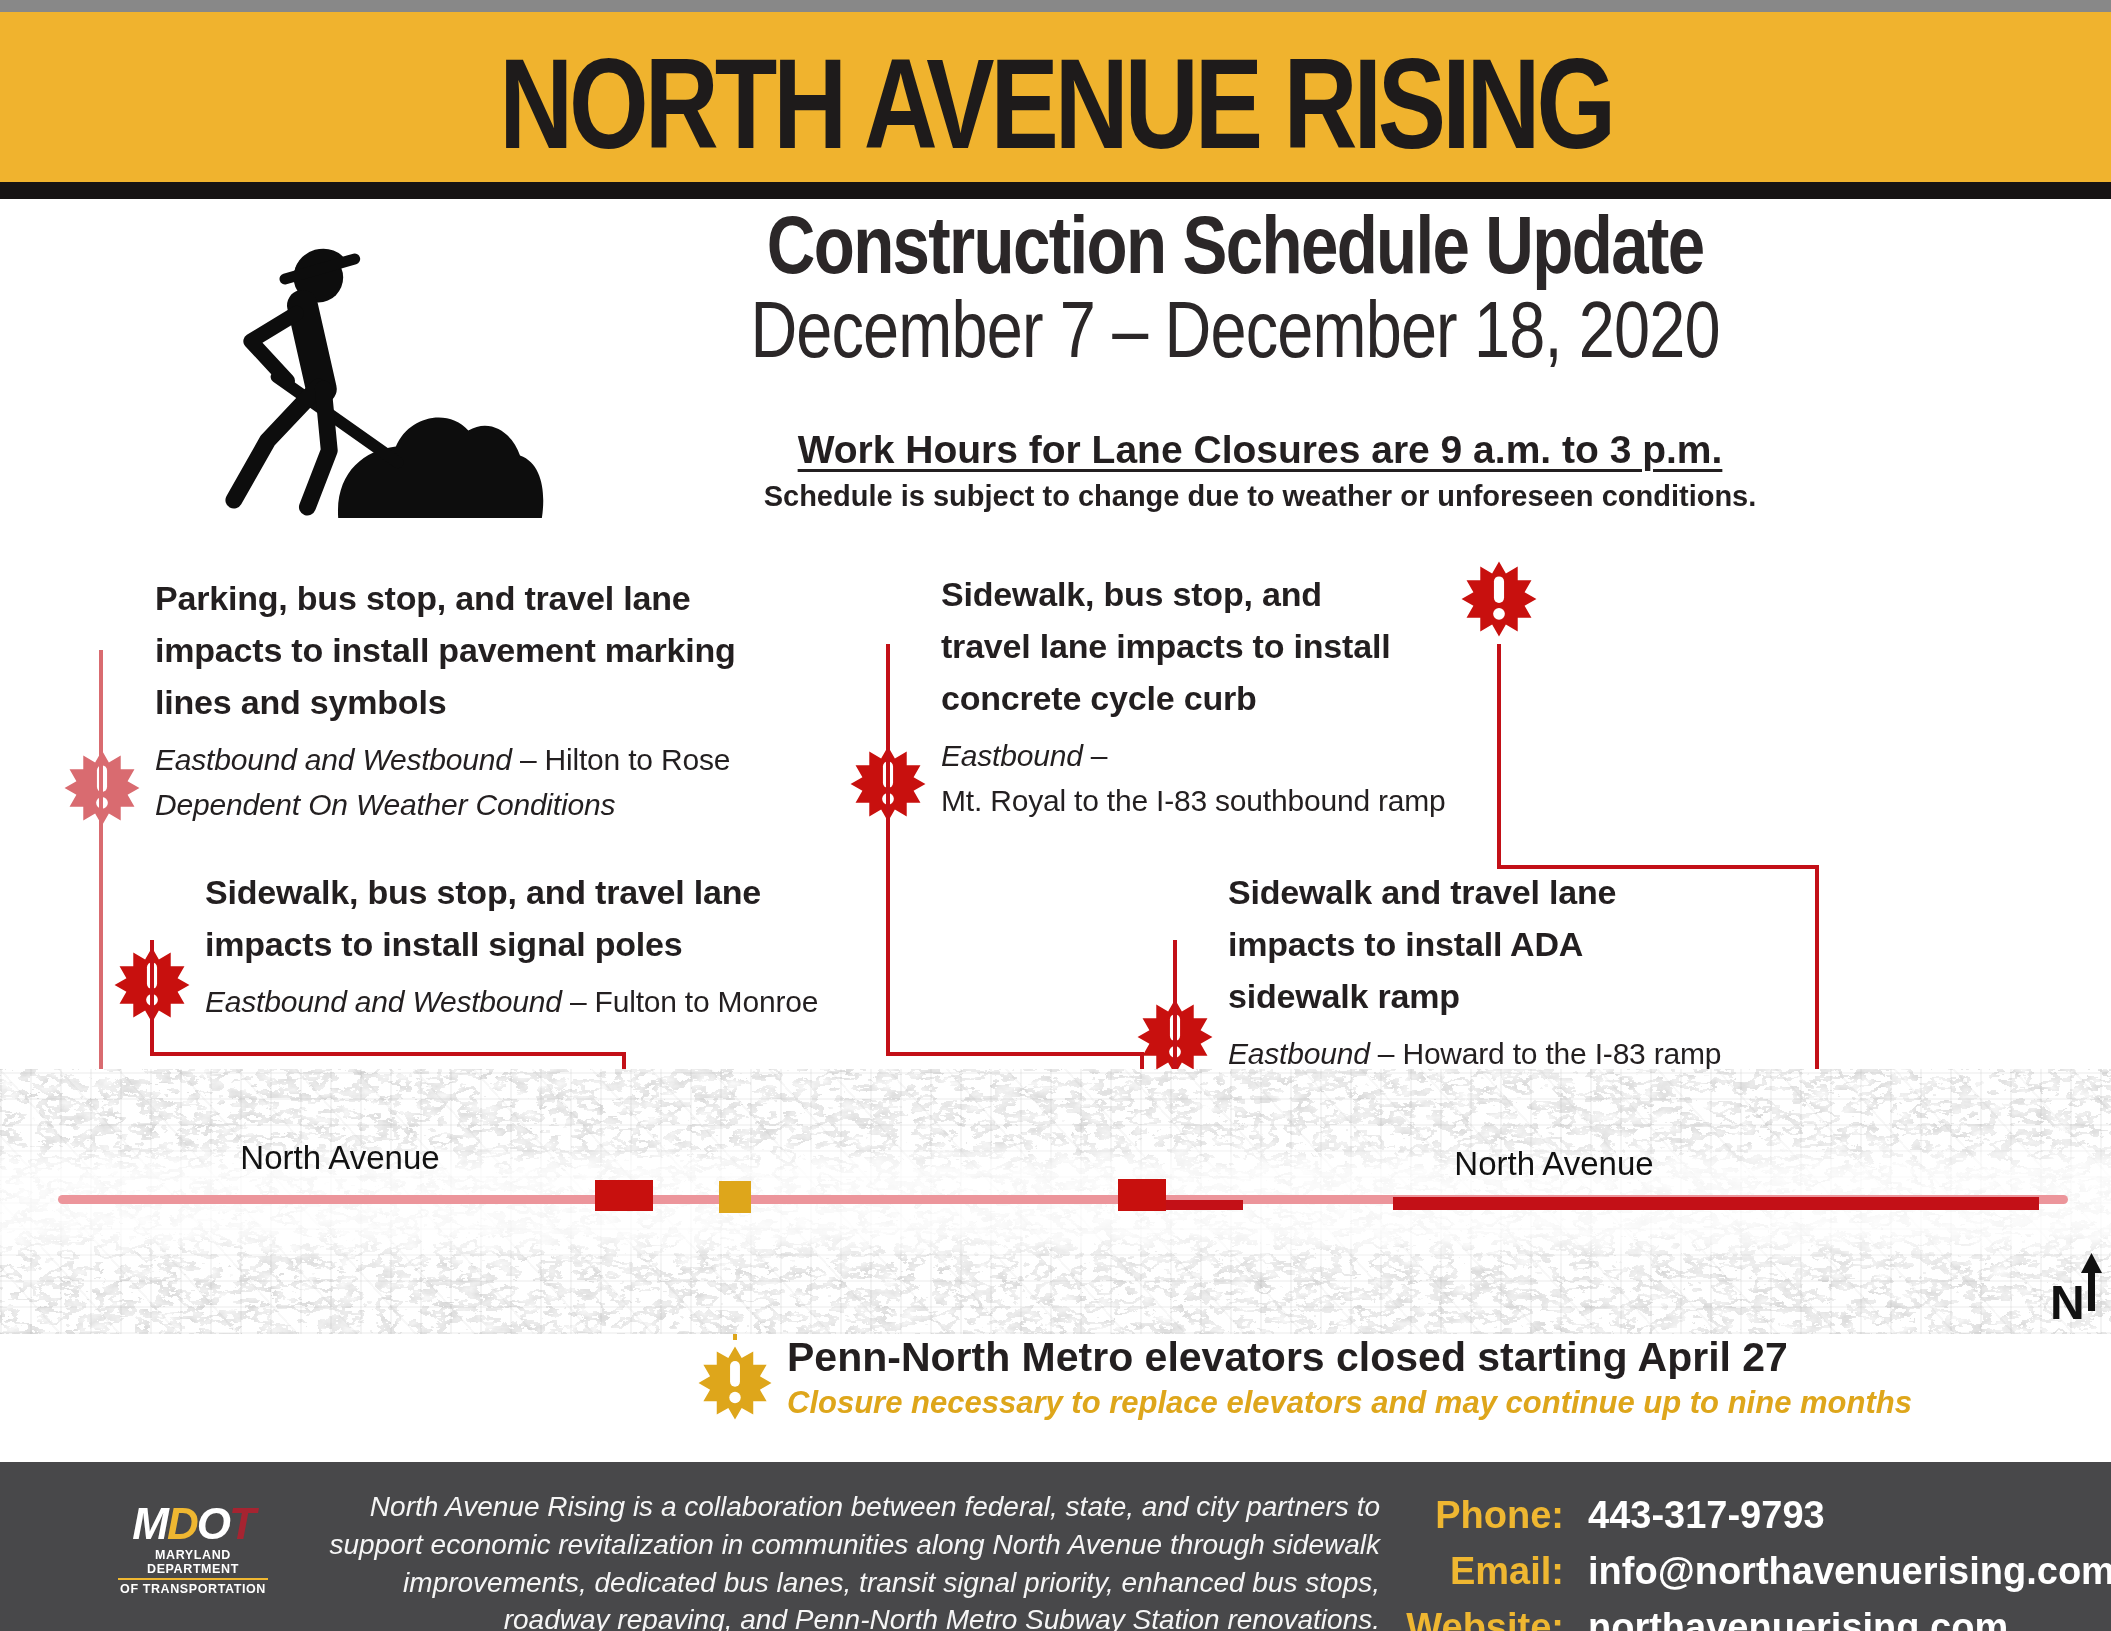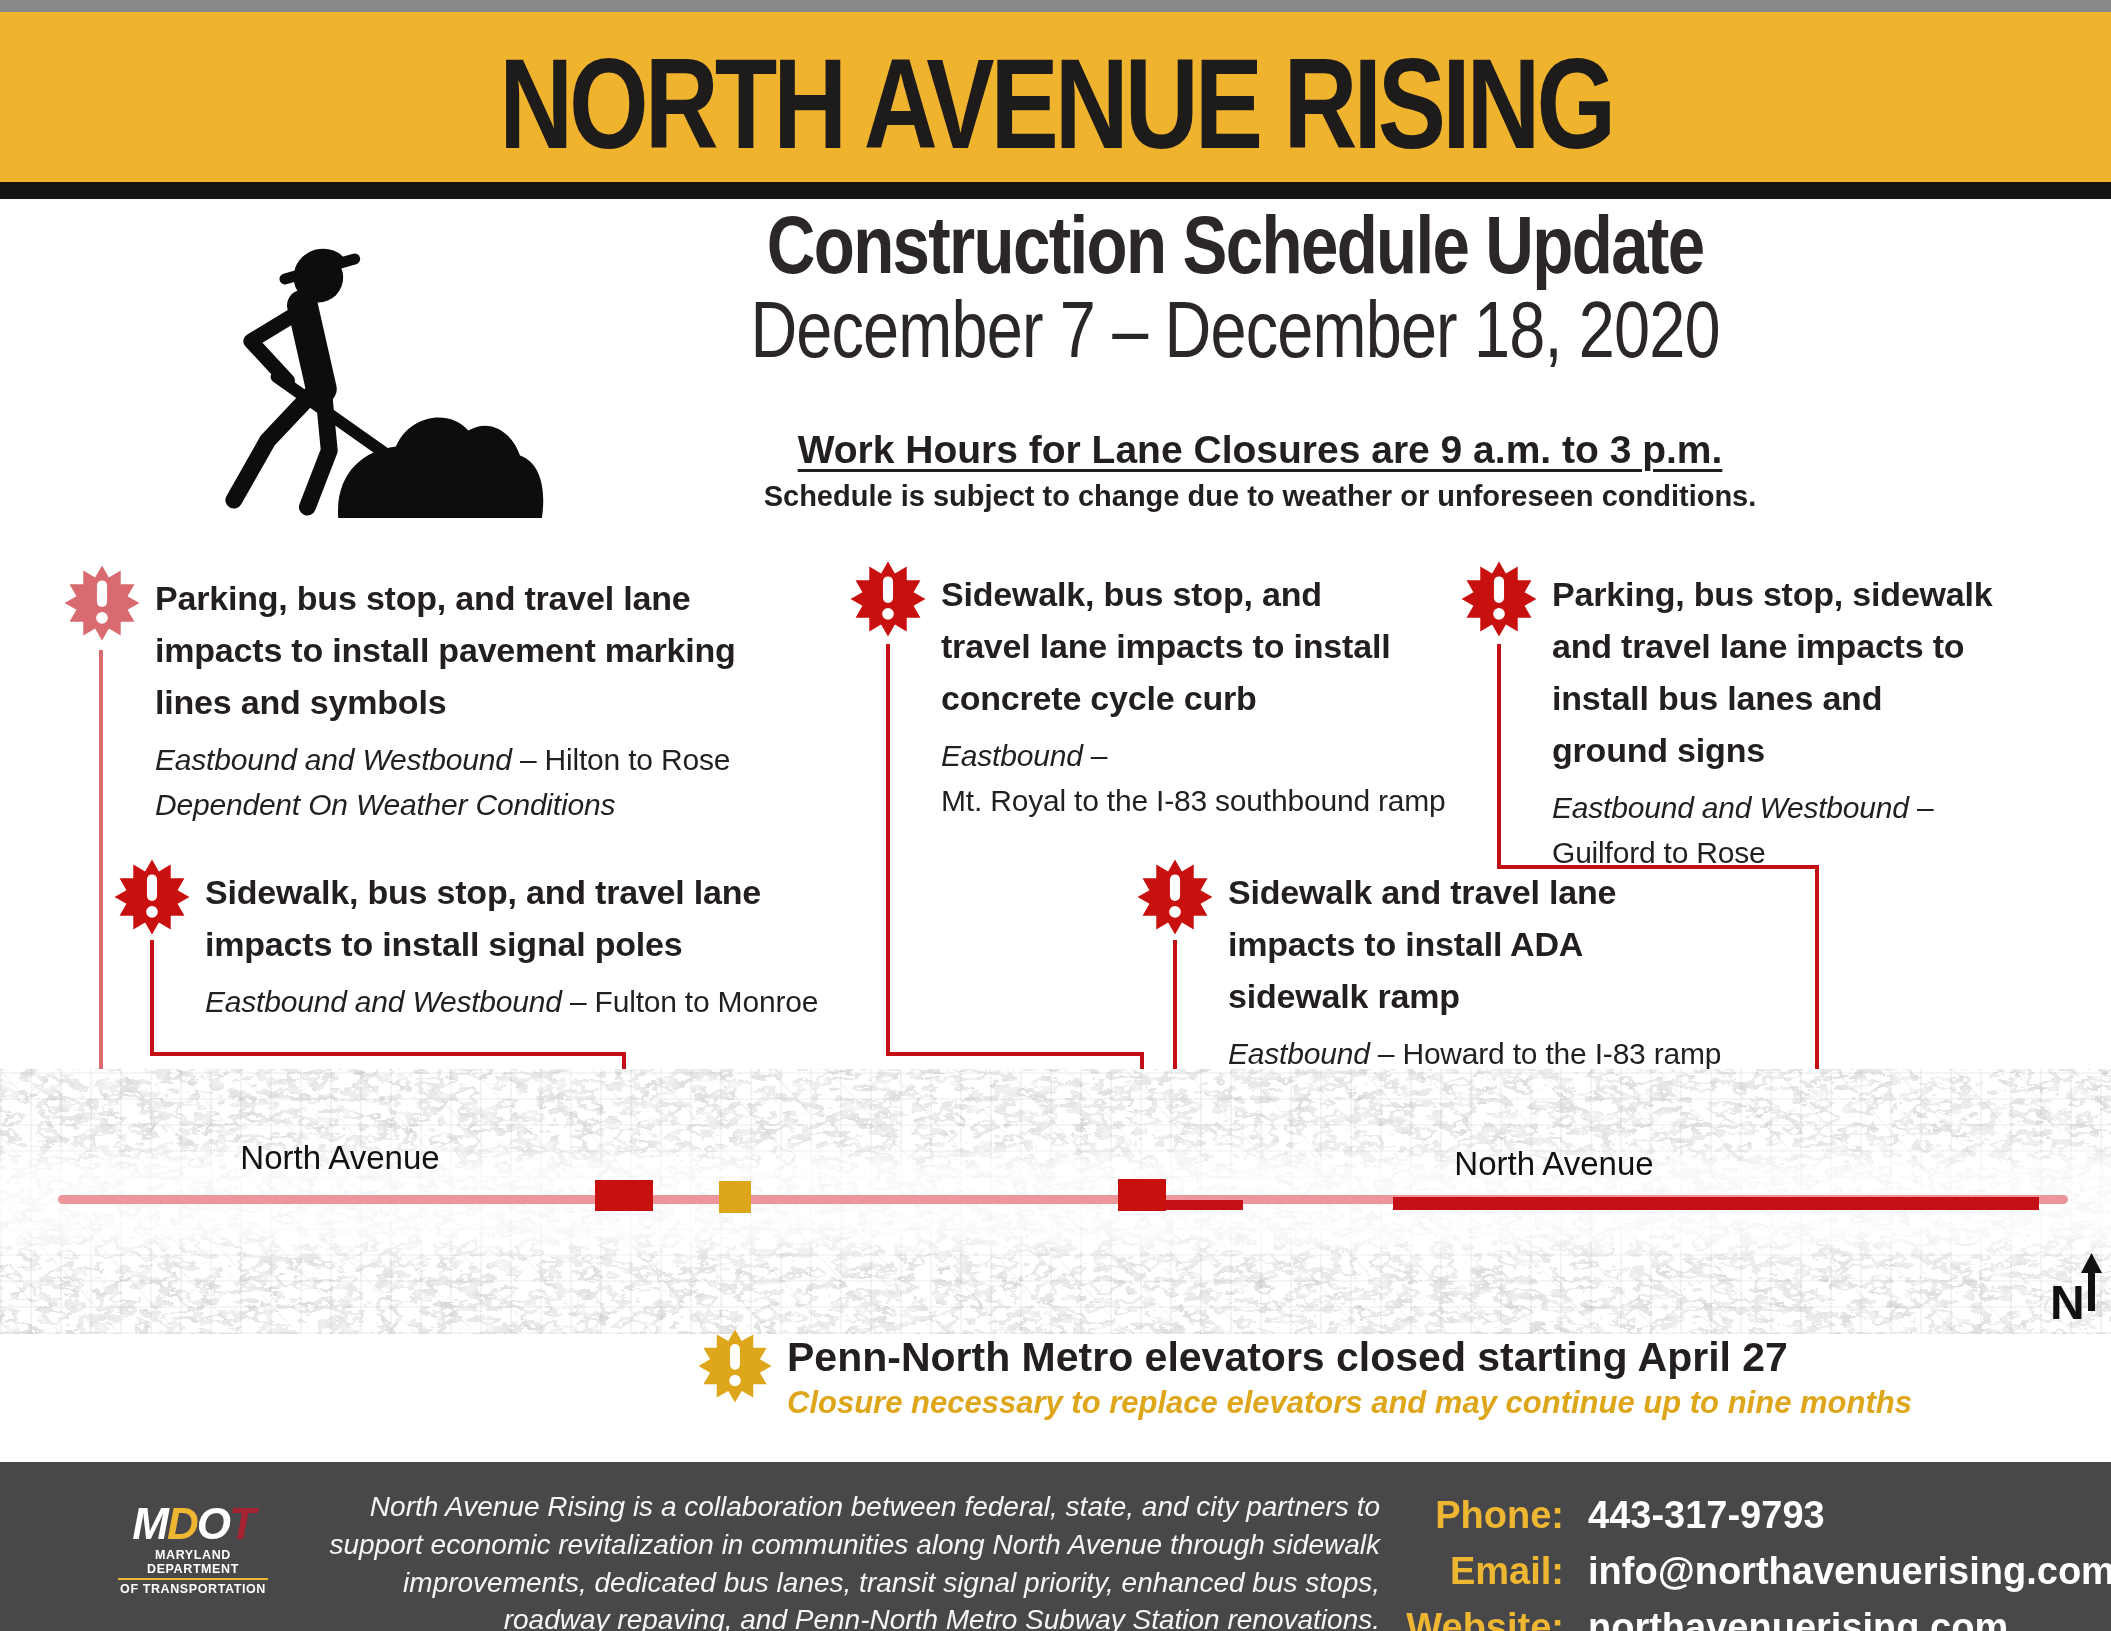--- a/index.html
+++ b/index.html
@@ -18,21 +18,21 @@
   .sub-title{left:355px;top:186px;width:1760px;text-align:center;
     font-size:82px;font-weight:700;letter-spacing:-2px;color:#2b2728;}
   .sub-title .squeeze,.date-line .squeeze{display:inline-block;transform:scaleX(0.82);transform-origin:center;white-space:nowrap;}
   .date-line{left:355px;top:272px;width:1760px;text-align:center;
     font-size:79px;font-weight:400;letter-spacing:-1px;color:#2b2728;}
   .work-hours{left:410px;top:416px;width:1700px;text-align:center;
     font-size:39px;font-weight:700;text-decoration:underline;text-decoration-thickness:3px;text-underline-offset:6px;}
   .sched-note{left:410px;top:468px;width:1700px;text-align:center;font-size:29px;font-weight:700;}
   .worker{left:185px;top:200px;}
   
-  .callout{display:flex;gap:14px;align-items:flex-start;}
+  .callout{display:flex;gap:14px;align-items:flex-end;}
   .starburst{flex:0 0 auto;width:78px;height:78px;margin-top:-8px;display:block;}
   .starburst svg{display:block;width:100%;height:100%;}
   .sb-pink{color:var(--alert-pink);}
   .sb-red{color:var(--alert-red);}
   .sb-gold{color:var(--gold);}
   .callout-title{font-size:34px;font-weight:700;line-height:52px;white-space:pre-line;letter-spacing:-0.2px;}
   .callout-detail{font-size:30px;line-height:45px;letter-spacing:-0.2px;}
   .callout-detail em{font-style:italic;}
   .cd-wrap{margin-top:9px;}
   
@@ -139,30 +139,20 @@
   </div>
 
   <div class="abs callout" style="left:1460px;top:556px;width:650px;">
     <span class="starburst sb-red">
         <svg viewBox="0 0 100 100">
           <polygon fill="currentColor" points="98,50 82.8,58.8 91.6,74 74,74 74,91.6 58.8,82.8 50,98 41.2,82.8 26,91.6 26,74 8.4,74 17.2,58.8 2,50 17.2,41.2 8.4,26 26,26 26,8.4 41.2,17.2 50,2 58.8,17.2 74,8.4 74,26 91.6,26 82.8,41.2"></polygon>
           <rect x="43.5" y="21" width="13" height="34" rx="6.5" fill="#fff"></rect>
           <circle cx="50" cy="69" r="7.5" fill="#fff"></circle>
         </svg>
       </span>
-    <div style="width:560px;">
-      <div class="callout-title">Parking, bus stop, sidewalk
-and travel lane impacts to
-install bus lanes and
-ground signs</div>
-      <div class="cd-wrap">
-        <div class="callout-detail"><em>Eastbound and Westbound</em><span> –</span></div>
-        <div class="callout-detail"><em></em><span>Guilford to Rose</span></div>
-      </div>
-    </div>
   </div>
 
   <div class="abs callout" style="left:113px;top:854px;width:800px;">
     <span class="starburst sb-red">
         <svg viewBox="0 0 100 100">
           <polygon fill="currentColor" points="98,50 82.8,58.8 91.6,74 74,74 74,91.6 58.8,82.8 50,98 41.2,82.8 26,91.6 26,74 8.4,74 17.2,58.8 2,50 17.2,41.2 8.4,26 26,26 26,8.4 41.2,17.2 50,2 58.8,17.2 74,8.4 74,26 91.6,26 82.8,41.2"></polygon>
           <rect x="43.5" y="21" width="13" height="34" rx="6.5" fill="#fff"></rect>
           <circle cx="50" cy="69" r="7.5" fill="#fff"></circle>
         </svg>
       </span>

